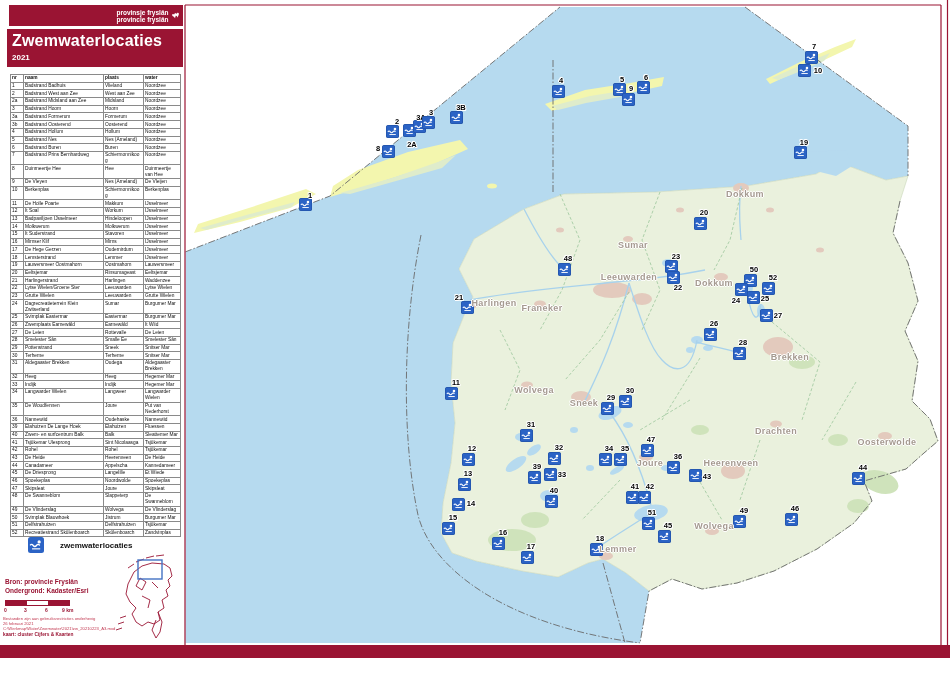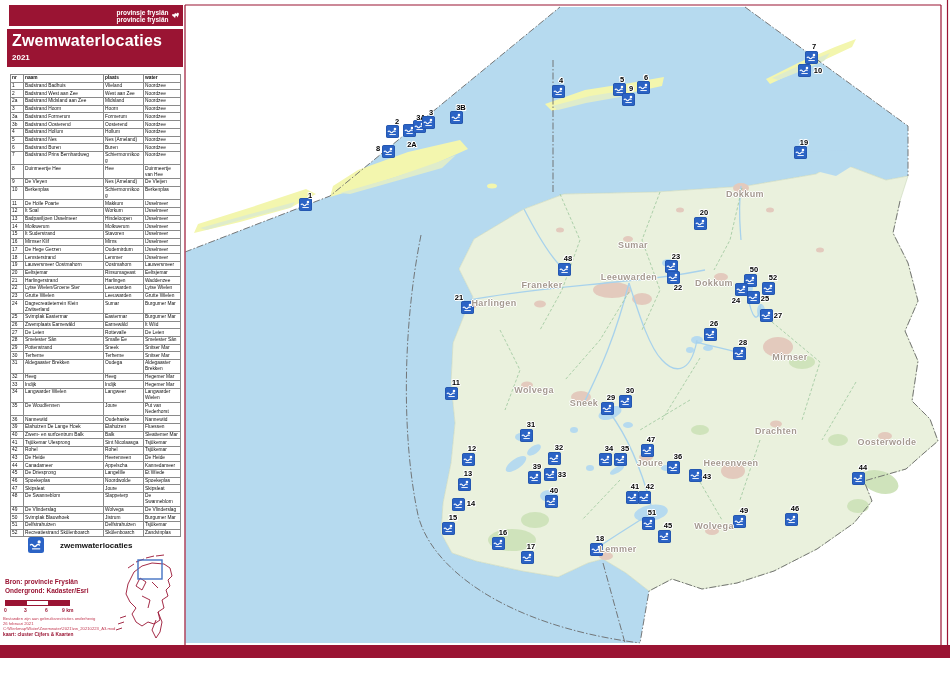--- a/index.html
+++ b/index.html
@@ -603,24 +603,24 @@
         <svg viewBox="0 0 12 12" width="11" height="11">
           <circle cx="8.7" cy="3.4" r="1.4" fill="#fff"></circle>
           <path d="M1 6.4 Q2.2 4.6 3.6 6.4 Q5 8.2 6.4 6.4 Q7.8 4.6 9.2 6.4" fill="none" stroke="#fff" stroke-width="1.2"></path>
           <path d="M2.6 9.3 L9.6 9.3" stroke="#fff" stroke-width="1" fill="none"></path>
         </svg>
       </div>
       <div class="marker-label" style="left: 863px; top: 467px;">44</div>
       <div class="city-label" style="left: 745px; top: 194px;">Dokkum</div>
       <div class="city-label" style="left: 633px; top: 245px;">Sumar</div>
       <div class="city-label" style="left: 629px; top: 277px;">Leeuwarden</div>
-      <div class="city-label" style="left: 542px; top: 285px;">Franeker</div>
+      <div class="city-label" style="left: 542px; top: 308px;">Franeker</div>
       <div class="city-label" style="left: 494px; top: 303px;">Harlingen</div>
       <div class="city-label" style="left: 714px; top: 283px;">Dokkum</div>
-      <div class="city-label" style="left: 790px; top: 357px;">Mirnser</div>
+      <div class="city-label" style="left: 790px; top: 357px;">Brekken</div>
       <div class="city-label" style="left: 534px; top: 390px;">Wolvega</div>
       <div class="city-label" style="left: 584px; top: 403px;">Sneek</div>
       <div class="city-label" style="left: 650px; top: 463px;">Joure</div>
       <div class="city-label" style="left: 731px; top: 463px;">Heerenveen</div>
       <div class="city-label" style="left: 776px; top: 431px;">Drachten</div>
       <div class="city-label" style="left: 887px; top: 442px;">Oosterwolde</div>
       <div class="city-label" style="left: 714px; top: 526px;">Wolvega</div>
       <div class="city-label" style="left: 618px; top: 549px;">Lemmer</div>
     </div>
 

